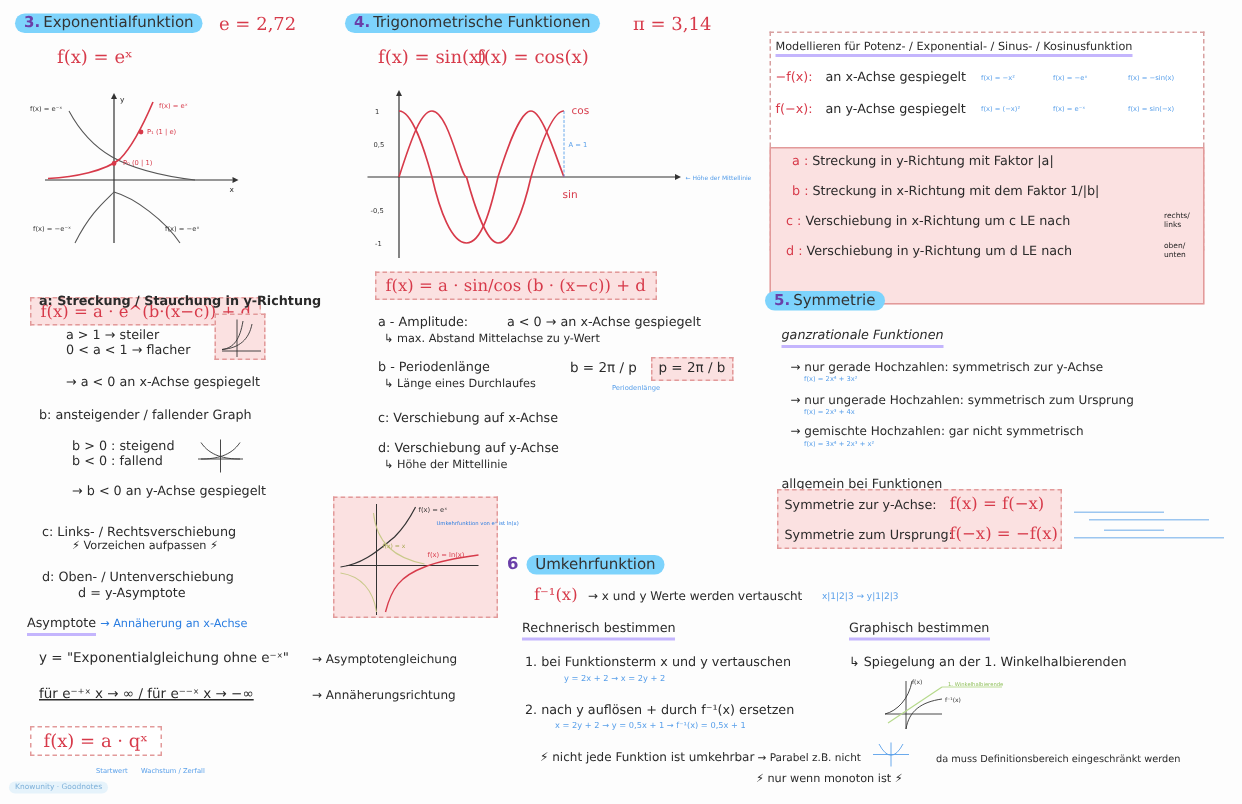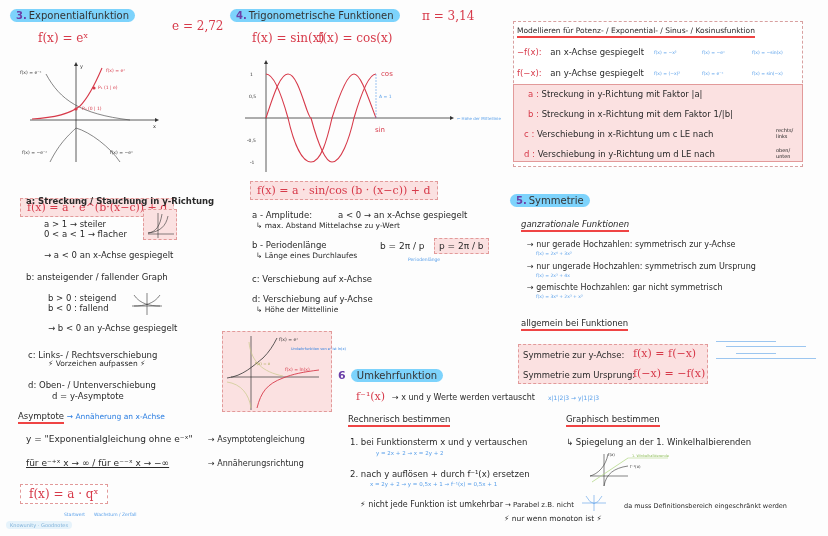--- a/index.html
+++ b/index.html
@@ -9,31 +9,31 @@
   .heading { font-size: 10px; color: #333; white-space: nowrap; }
   .pill { background: #7dd3fc; border-radius: 8px; padding: 1px 6px; color: #333; }
   .num { color: #6a3fa8; font-weight: bold; margin-right: 2px; }
   .red { color: #d73a4a; }
   .blue { color: #2a7de1; }
   .lightblue { color: #5aa0ea; }
   .txt { white-space: nowrap; font-size: 8.5px; color: #2a2a2a; }
   .tiny { font-size: 4.5px; }
   .formula-red { font-family: "DejaVu Serif", serif; color: #d73a4a; font-size: 12px; white-space: nowrap; }
   .boxred { background: #fbe1e1; border: 1px dashed #e29a9a; }
-  .underline-purple { border-bottom: 2px solid #ef4444; padding-bottom: 1px; }
+  .underline-purple { border-bottom: 2px solid #c4b5fd; padding-bottom: 1px; }
   svg { position: absolute; overflow: visible; }
   .watermark { background: #e6f3fb; color: #7fb1d9; border-radius: 4px; padding: 1px 4px; font-size: 5px; }
 </style>
 </head>
 <body>
 
 <div class="abs heading" style="left:10px;top:10px;">
   <span class="pill"><span class="num">3.</span><span>Exponentialfunktion</span></span>
 </div>
-<div class="abs formula-red" style="left:146px;top:19px;font-size:12px;margin-left:26px;">e = 2,72</div>
+<div class="abs formula-red" style="left:146px;top:9px;font-size:12px;">e = 2,72</div>
 <div class="abs formula-red" style="left:38px;top:31px;">f(x) = eˣ</div>
 
 <svg style="left:20px;top:62px;" width="140" height="105" viewBox="0 0 140 105">
   <line x1="10" y1="58" x2="135" y2="58" stroke="#333" stroke-width="0.8"></line>
   <line x1="56" y1="100" x2="56" y2="2" stroke="#333" stroke-width="0.8"></line>
   <polygon points="135,56 139,58 135,60" fill="#333"></polygon>
   <polygon points="54,4 56,0 58,4" fill="#333"></polygon>
   <path d="M26,12 C40,38 60,52 110,58" stroke="#555" fill="none" stroke-width="0.7"></path>
   <path d="M30,100 C40,80 50,72 56,66 C70,70 90,85 100,100" stroke="#555" fill="none" stroke-width="0.7"></path>
   <path d="M12,57 C30,56 50,52 60,44 C68,36 76,20 82,6" stroke="#d73a4a" fill="none" stroke-width="1.1"></path>
@@ -154,42 +154,42 @@
   <div class="abs lightblue tiny" style="left:140px;top:28px;">f(x) = −x²</div>
   <div class="abs lightblue tiny" style="left:188px;top:28px;">f(x) = −eˣ</div>
   <div class="abs lightblue tiny" style="left:238px;top:28px;">f(x) = −sin(x)</div>
   <div class="abs txt" style="left:3px;top:46px;">
     <span class="red">f(−x):</span>
     <span style="margin-left:6px;">an y-Achse gespiegelt</span>
   </div>
   <div class="abs lightblue tiny" style="left:140px;top:49px;">f(x) = (−x)²</div>
   <div class="abs lightblue tiny" style="left:188px;top:49px;">f(x) = e⁻ˣ</div>
   <div class="abs lightblue tiny" style="left:238px;top:49px;">f(x) = sin(−x)</div>
-  <div class="abs boxred" style="left:-1px;top:62px;width:290px;height:78px;border-style:solid;border-color:#e29a9a;padding-left:40px;">
+  <div class="abs boxred" style="left:-1px;top:76px;width:290px;height:105px;border-style:solid;border-color:#e29a9a;padding-left:40px;">
     <div class="abs txt" style="left:14px;top:4px;"><span class="red">a</span><span class="red"> : </span><span>Streckung in y-Richtung mit Faktor |a|</span></div>
     <div class="abs txt" style="left:14px;top:24px;"><span class="red">b</span><span class="red"> : </span><span>Streckung in x-Richtung mit dem Faktor 1/|b|</span></div>
     <div class="abs txt" style="left:10px;top:44px;"><span class="red">c</span><span class="red"> : </span><span>Verschiebung in x-Richtung um c LE nach</span></div>
     <div class="abs tiny" style="left:262px;top:42px;width:24px;font-size:5px;line-height:6px;">rechts/ links</div>
     <div class="abs txt" style="left:10px;top:64px;"><span class="red">d</span><span class="red"> : </span><span>Verschiebung in y-Richtung um d LE nach</span></div>
     <div class="abs tiny" style="left:262px;top:62px;width:24px;font-size:5px;line-height:6px;">oben/ unten</div>
   </div>
 </div>
 
 <div class="abs heading" style="left:510px;top:195px;">
   <span class="pill"><span class="num">5.</span><span>Symmetrie</span></span>
 </div>
 <div class="abs txt underline-purple" style="left:521px;top:219px;font-style:italic;">ganzrationale Funktionen</div>
 <div class="abs txt" style="left:527px;top:240px;font-size:8px;">→ nur gerade Hochzahlen: symmetrisch zur y-Achse</div>
 <div class="abs lightblue tiny" style="left:536px;top:251px;">f(x) = 2x⁴ + 3x²</div>
 <div class="abs txt" style="left:527px;top:262px;font-size:8px;">→ nur ungerade Hochzahlen: symmetrisch zum Ursprung</div>
 <div class="abs lightblue tiny" style="left:536px;top:273px;">f(x) = 2x³ + 4x</div>
 <div class="abs txt" style="left:527px;top:283px;font-size:8px;">→ gemischte Hochzahlen: gar nicht symmetrisch</div>
 <div class="abs lightblue tiny" style="left:536px;top:294px;">f(x) = 3x⁴ + 2x³ + x²</div>
 <div class="abs txt underline-purple" style="left:521px;top:318px;">allgemein bei Funktionen</div>
-<div class="abs boxred" style="left:518px;top:344px;width:190px;height:40px;">
+<div class="abs boxred" style="left:518px;top:326px;width:190px;height:40px;">
   <div class="abs txt" style="left:4px;top:5px;">Symmetrie zur y-Achse:</div>
   <div class="abs formula-red" style="left:114px;top:2px;font-size:11px;">f(x) = f(−x)</div>
   <div class="abs txt" style="left:4px;top:25px;">Symmetrie zum Ursprung:</div>
   <div class="abs formula-red" style="left:114px;top:22px;font-size:11px;">f(−x) = −f(x)</div>
 </div>
 <div class="abs" style="left:716px;top:338px;width:100px;height:34px;">
   <div style="height:1px;background:#9cc6f0;margin:3px 0 4px 0;width:60%;"></div>
   <div style="height:1px;background:#9cc6f0;margin:0 0 4px 10%;width:80%;"></div>
   <div style="height:1px;background:#9cc6f0;margin:6px 0 4px 20%;width:40%;"></div>
   <div style="height:1px;background:#9cc6f0;margin:0 0 0 0;width:100%;"></div>

